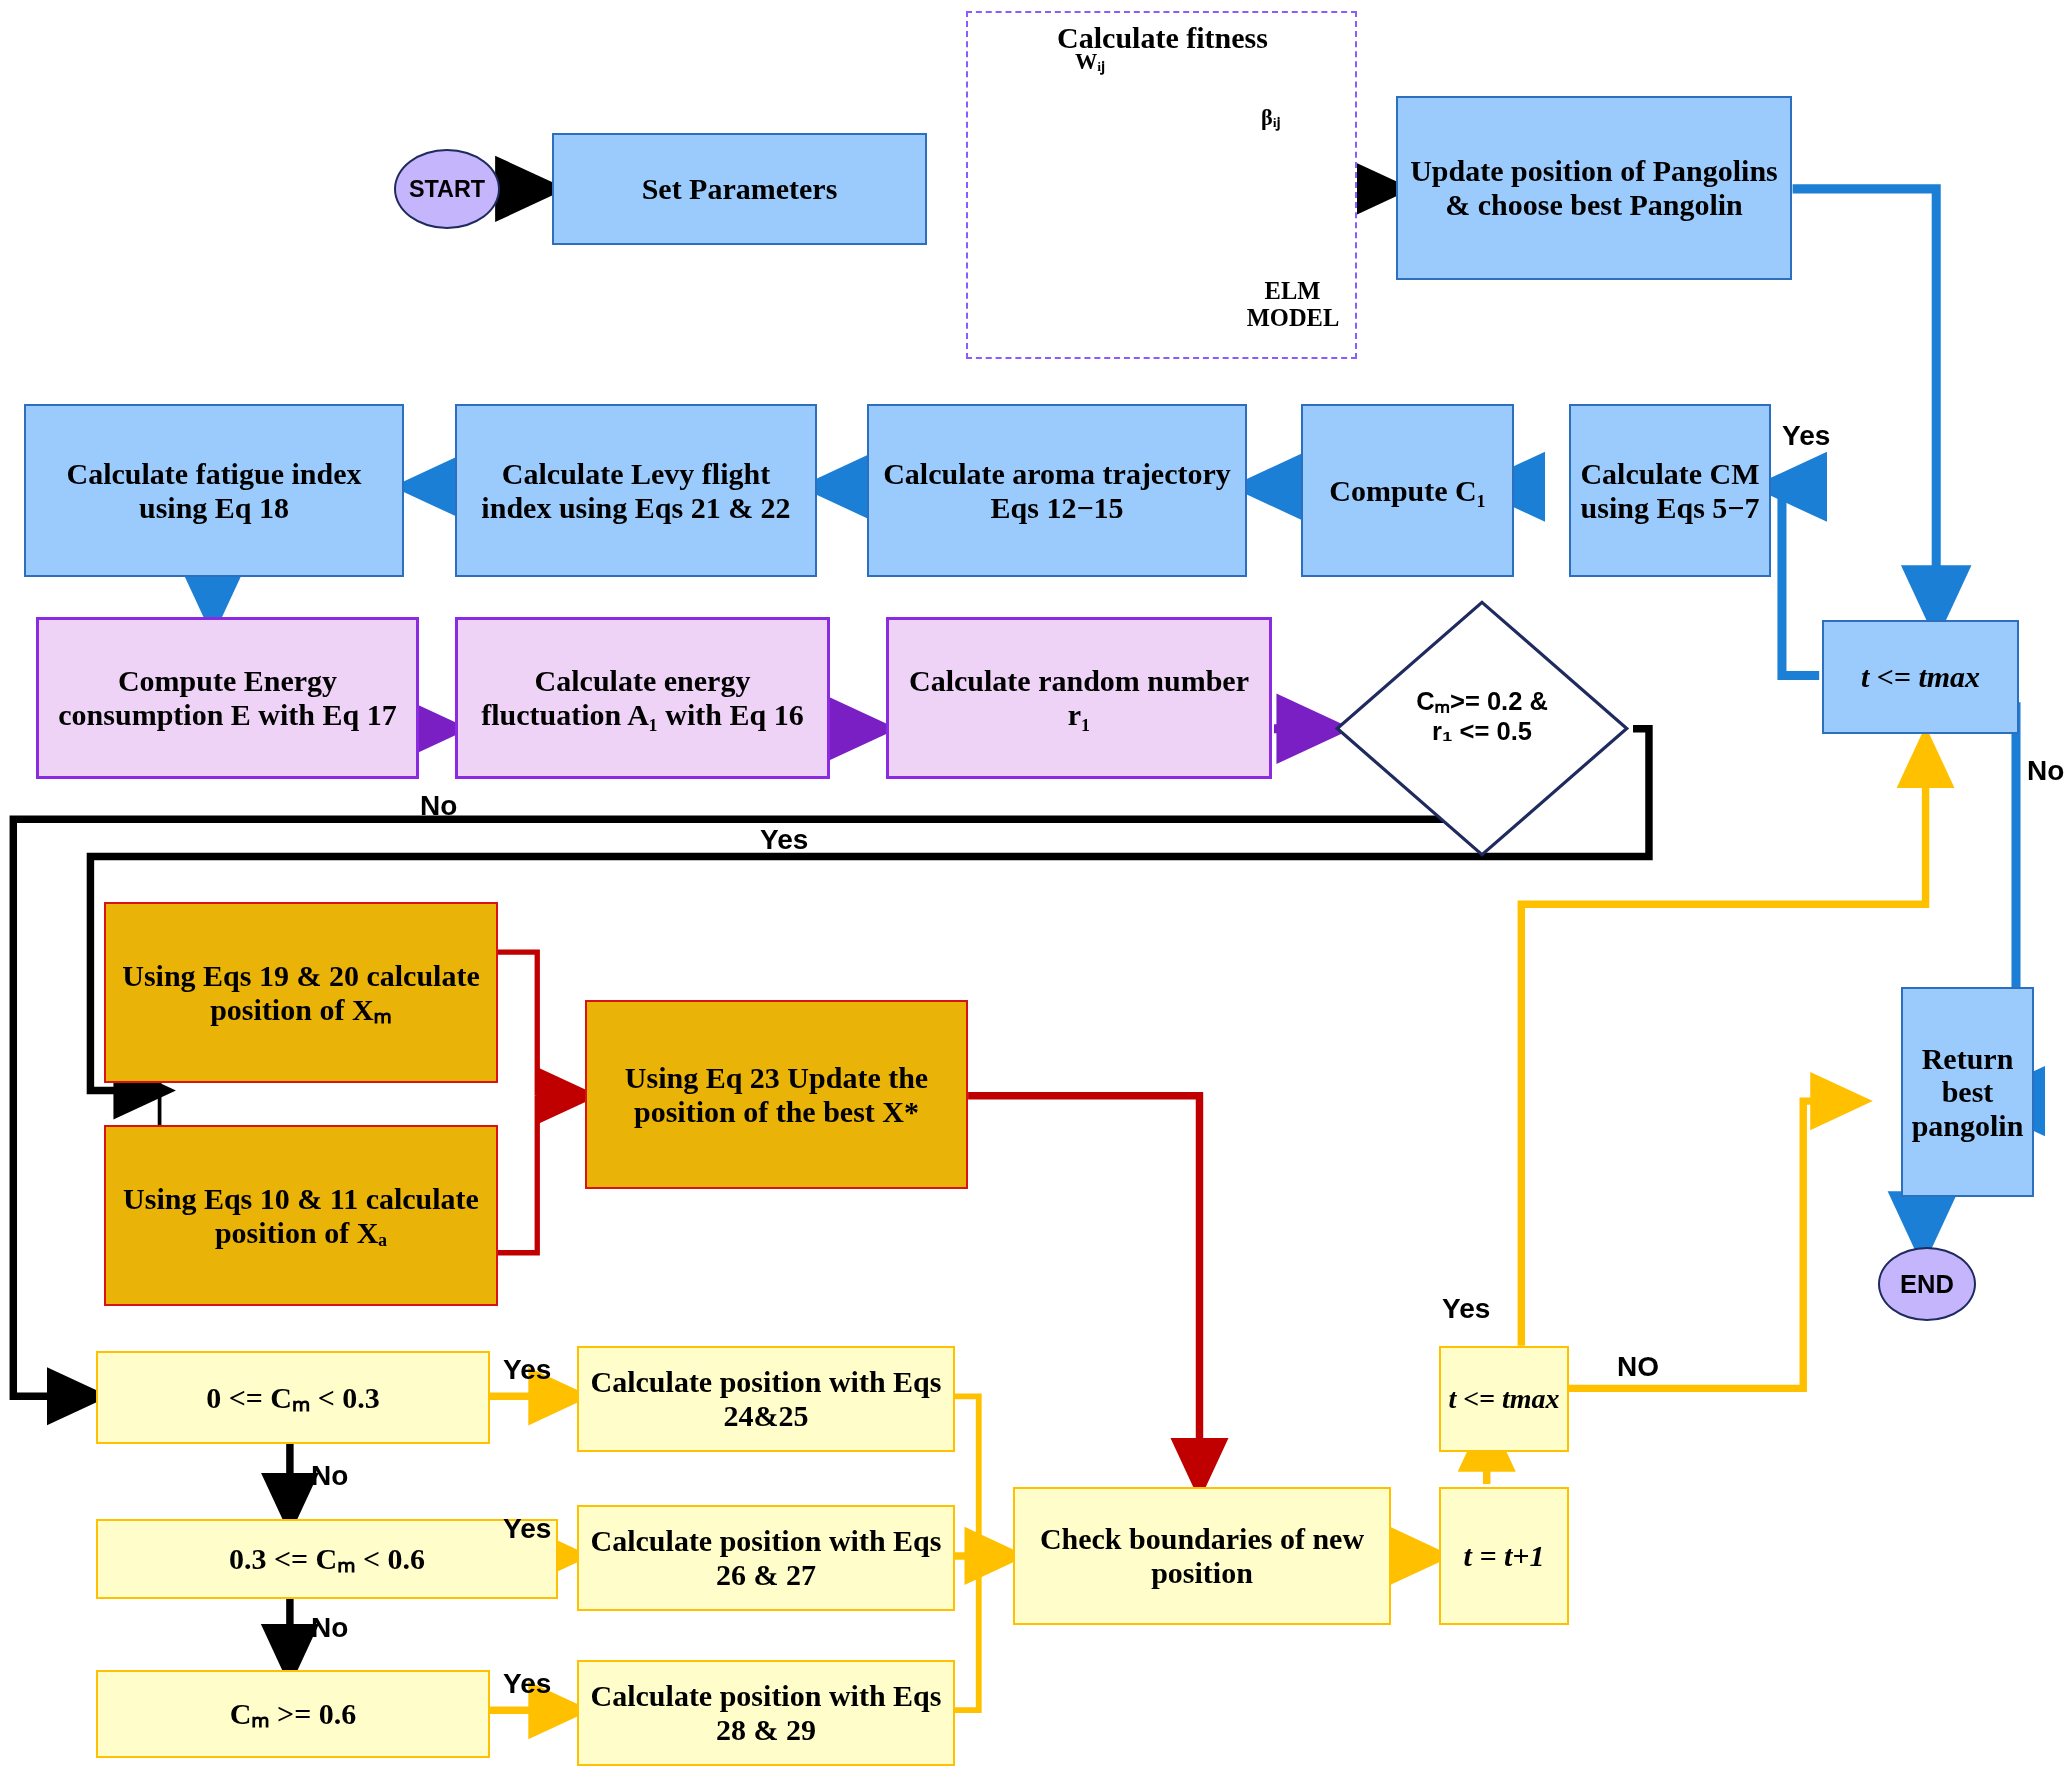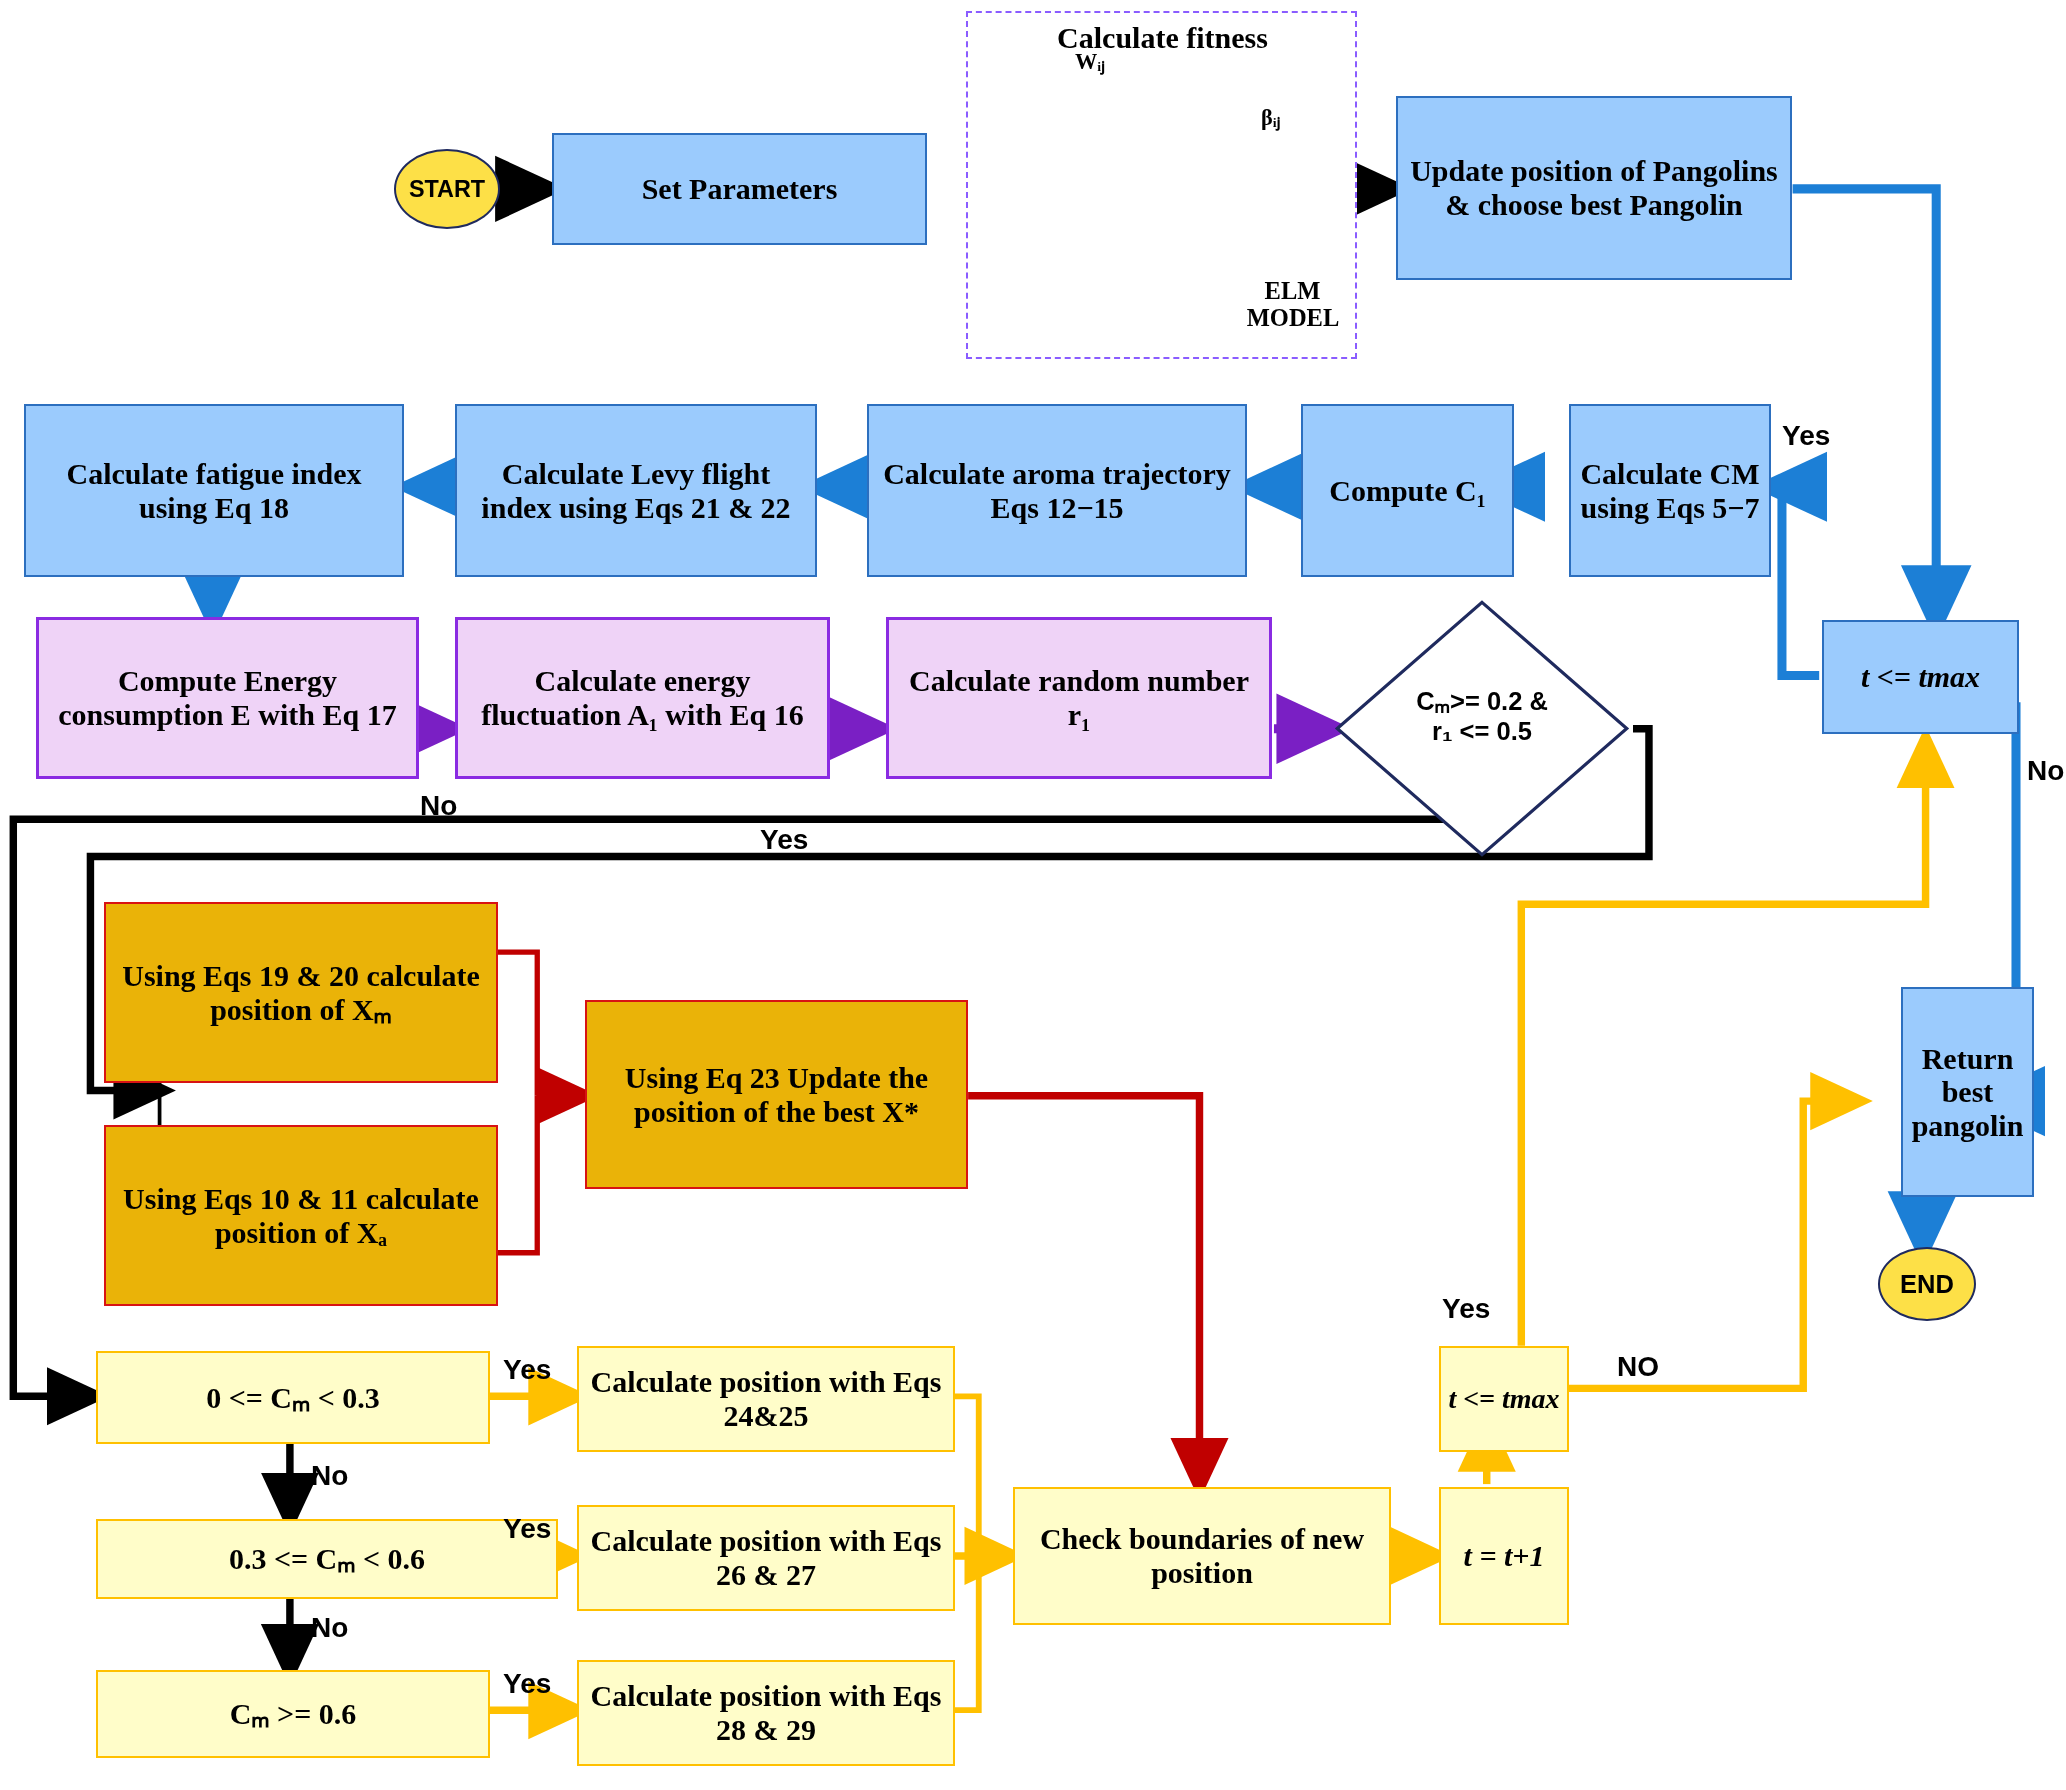--- a/index.html
+++ b/index.html
@@ -3,21 +3,21 @@
 <meta charset="utf-8">
 <style>
   html,body{margin:0;padding:0;background:#ffffff;}
   body{font-family:"Liberation Serif",serif;}
   #stage{position:relative;width:2066px;height:1790px;background:#fff;overflow:hidden;}
   .node{position:absolute;box-sizing:border-box;display:flex;align-items:center;justify-content:center;text-align:center;font-weight:bold;line-height:1.12;}
   .blue{background:#9BCBFD;border:2.7px solid #2C6FBF;color:#000;}
   .purple{background:#EFD3F7;border:3.2px solid #8A2BE2;color:#000;}
   .pink{background:#eab308;border:2.7px solid #D81313;color:#000;}
   .yellow{background:#FFFDC9;border:2.7px solid #FFC000;color:#000;}
-  .term{border:2.1px solid #1F2A5E;border-radius:50%;background:#fde047;font-family:"Liberation Sans",sans-serif;font-weight:bold;}
+  .term{border:2.1px solid #1F2A5E;border-radius:50%;background:#c4b5fd;font-family:"Liberation Sans",sans-serif;font-weight:bold;}
   .elmbox{position:absolute;border:2.7px dashed #8A5CFF;background:#fff;box-sizing:border-box;}
   .elmtitle{position:absolute;text-align:center;font-weight:bold;font-family:"Liberation Serif",serif;}
   .lbl{position:absolute;font-family:"Liberation Sans",sans-serif;font-weight:bold;color:#000;}
   svg.edges{position:absolute;left:0;top:0;width:2066px;height:1790px;pointer-events:none;}
   .nd{fill:#C9A7F0;stroke:#111;stroke-width:3;}
   .ndtxt{font-family:"Liberation Serif",serif;font-weight:bold;fill:#111;text-anchor:middle;}
 </style>
 </head>
 <body>
 

